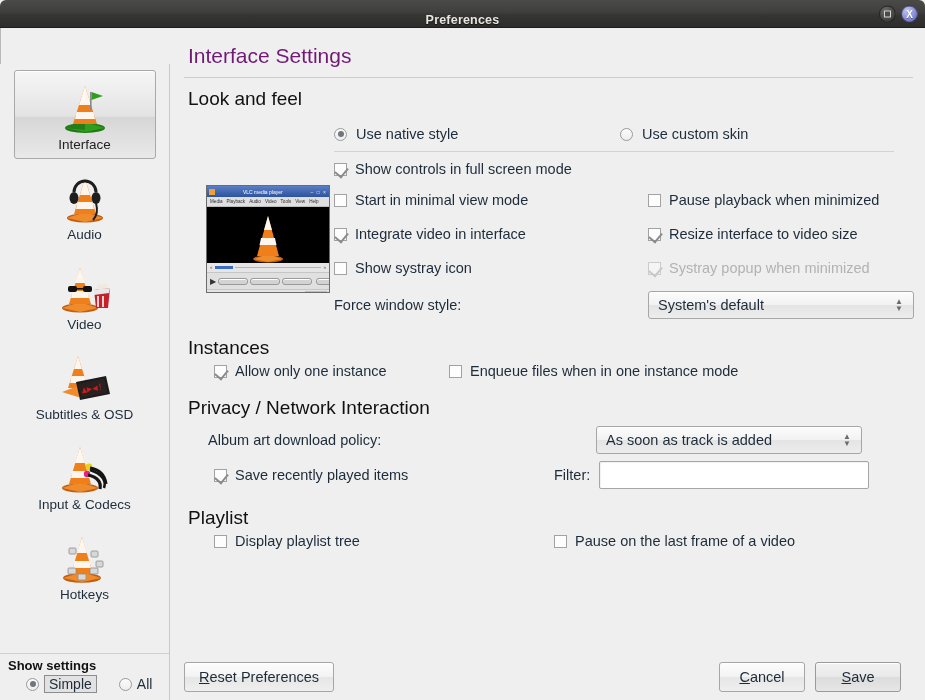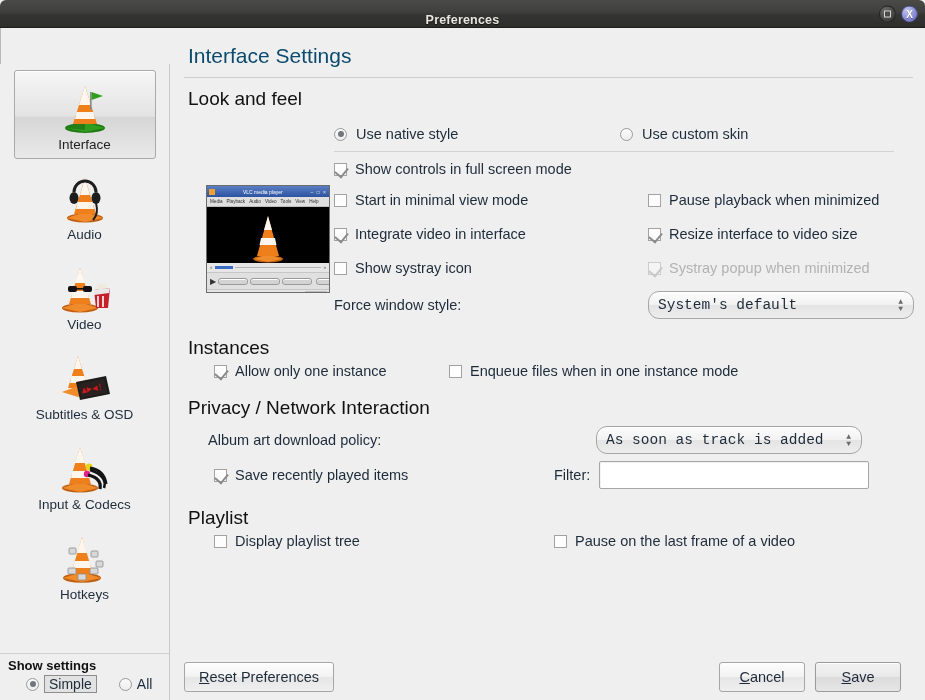--- a/index.html
+++ b/index.html
@@ -133,21 +133,21 @@
 
   
   #main {
     flex: 1; min-width: 0;
     background: #efefef;
     padding: 14px 12px 0 14px;
     display: flex; flex-direction: column;
     position: relative;
   }
   #pagetitle {
-    font-size: 21px; color: #0c4a6e; padding: 2px 0 9px 4px;
+    font-size: 21px; color: #701a75; padding: 2px 0 9px 4px;
   }
   #titlerule { height: 1px; background: #cdcdcd; margin-bottom: 10px; }
 
   .group-title {
     font-size: 19px; font-weight: normal; color: #111;
     margin: 0 0 4px 4px;
   }
   .sec { margin-bottom: 2px; }
 
   .chk { display: flex; align-items: center; gap: 8px; }
@@ -167,27 +167,26 @@
   #thumbcol { width: 150px; flex: none; position: relative; }
   #optcol { flex: 1; display: flex; flex-direction: column; gap: 0; }
   .optrow { display: flex; align-items: center; height: 34px; gap: 28px; }
   .optrow .c1 { width: 286px; flex: none; }
   .optrow .c2 { flex: 1; }
 
   
   .combo {
     height: 28px; width: 266px;
     background: linear-gradient(to bottom, #fcfcfc 0%, #f2f2f2 48%, #e4e4e4 52%, #ededed 100%);
-    border: 1px solid #a6a6a6; border-radius: 11px;
+    border: 1px solid #a6a6a6; border-radius: 3px;
     display: flex; align-items: center;
     padding: 0 6px 0 9px;
     font-size: 14.5px; color: #1d2b3a;
     justify-content: space-between;
     box-shadow: inset 0 1px 0 #ffffff;
-    font-family: Liberation Mono, monospace;
   }
   .combo .arrows {
     font-size: 8px; line-height: 7px; color: #6a6a6a;
     display: flex; flex-direction: column; align-items: center; margin-right: 4px;
   }
   
   .tinput {
     height: 28px; width: 270px;
     background: #ffffff;
     border: 1px solid #a6a6a6; border-radius: 2px;

